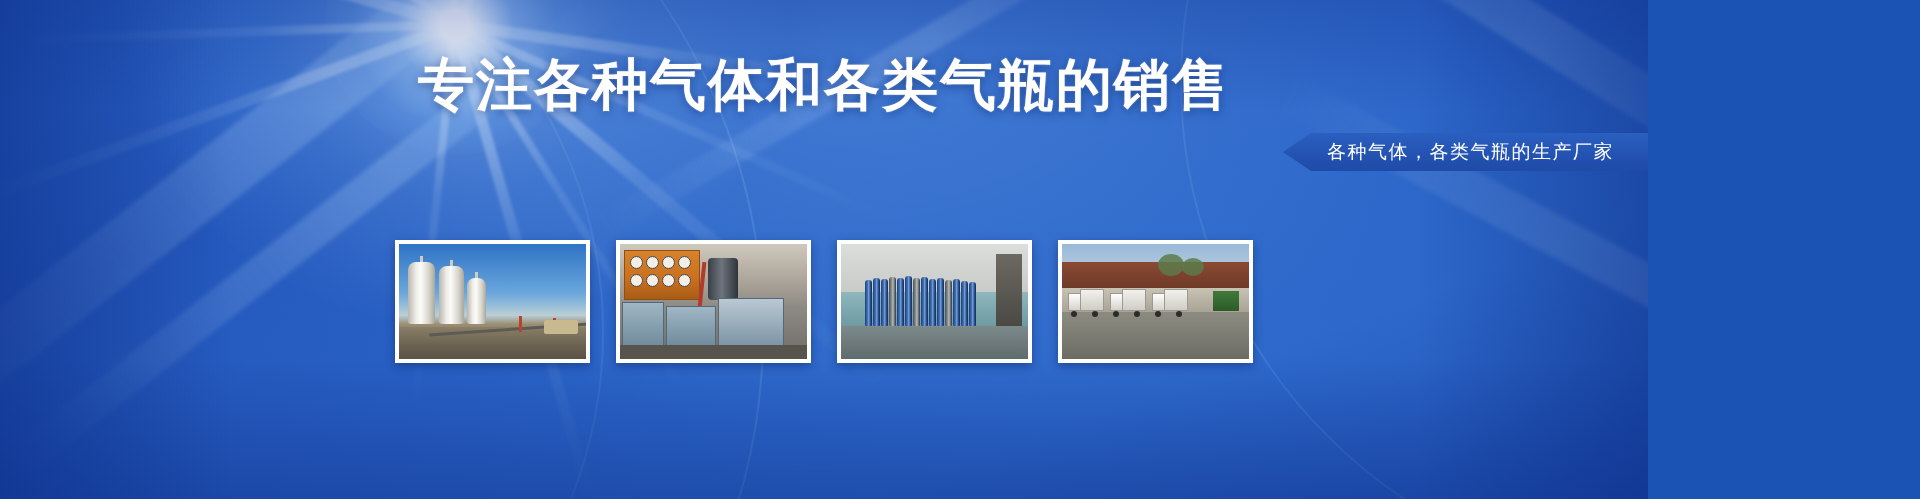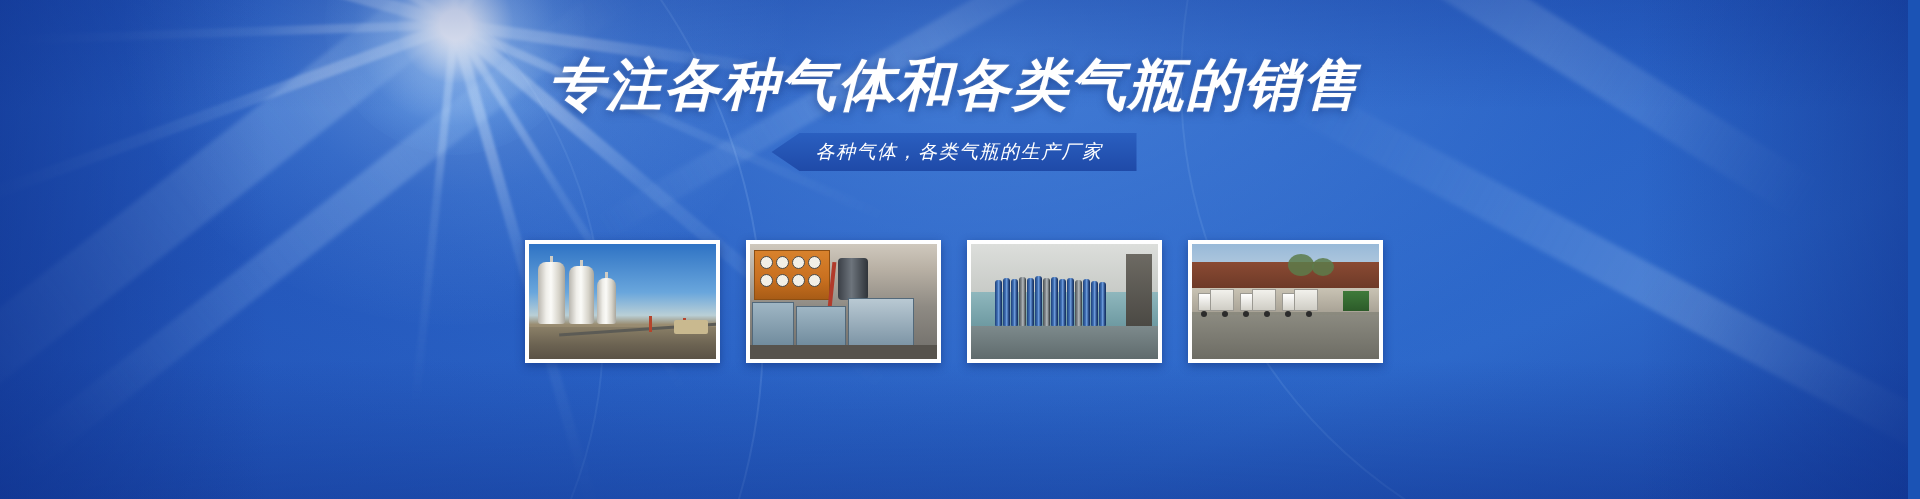--- a/index.html
+++ b/index.html
@@ -2,24 +2,23 @@
 <html><head>
 <meta charset="utf-8">
 <style>
   html,body{margin:0;padding:0;}
   body{
     width:1920px;height:499px;overflow:hidden;
     font-family:"Liberation Sans","DejaVu Sans",sans-serif;
     background:#1b53b5;
   }
   .banner{
-    position:relative;width:1908px;height:499px;overflow:hidden;
+    position:relative;width:1648px;height:499px;overflow:hidden;
     background:
       linear-gradient(160deg,#2a63c8 0%,#2559bd 28%,#2a63c6 52%,#2f6ccd 74%,#2458ba 100%);
-    font-style: italic;
   }
   
   .bg-vignette{
     position:absolute;inset:0;
     background:
       radial-gradient(ellipse 1500px 900px at 52% 10%, rgba(90,150,230,.55) 0%, rgba(40,95,195,.18) 42%, rgba(20,60,160,.45) 100%);
     pointer-events:none;
   }
   .bg-edge{
     position:absolute;inset:0;
@@ -58,21 +57,21 @@
   
   .content{position:absolute;inset:0;}
   .headline{
     position:absolute;top:54px;left:0;right:0;text-align:center;
     font-size:56px;line-height:62px;font-weight:700;color:#ffffff;
     letter-spacing:2px;
     text-shadow:0 2px 10px rgba(10,40,110,.55),0 0 2px rgba(255,255,255,.45);
     white-space:nowrap;
   }
   .ribbon-wrap{
-    position:absolute;top:133px;left:0;right:0;display:flex;justify-content:center;
+    position:absolute;top:133px;left:0;right:0;display:flex;justify-content:flex-end;
   }
   .ribbon{
     position:relative;height:38px;padding:0 34px 0 44px;
     display:flex;align-items:center;justify-content:center;
     background:linear-gradient(180deg,#2a5fc0 0%,#1f4aa8 100%);
     color:#ffffff;font-size:19px;font-weight:500;letter-spacing:1.5px;
     white-space:nowrap;
     clip-path:polygon(28px 0, 100% 0, 100% 100%, 28px 100%, 0 50%);
     box-shadow:0 2px 8px rgba(10,35,100,.35);
   }

